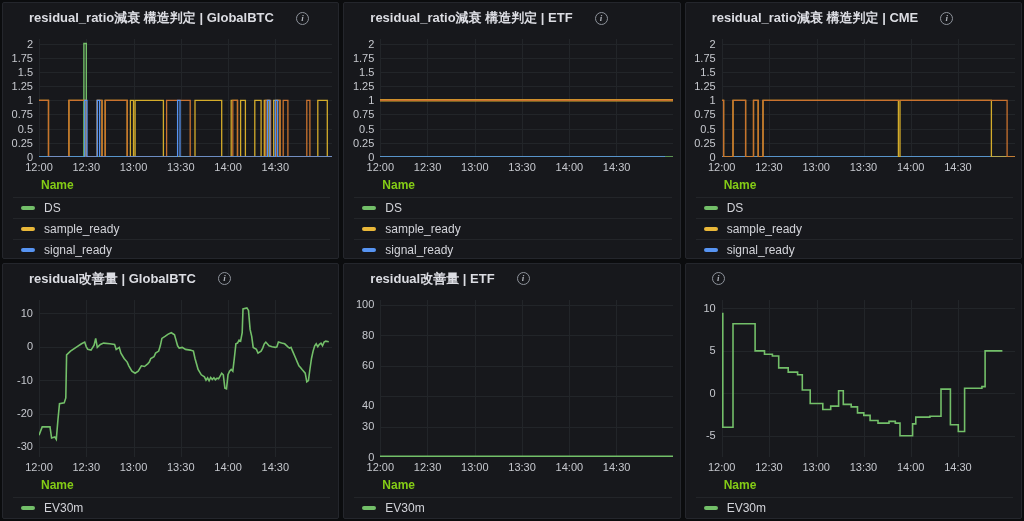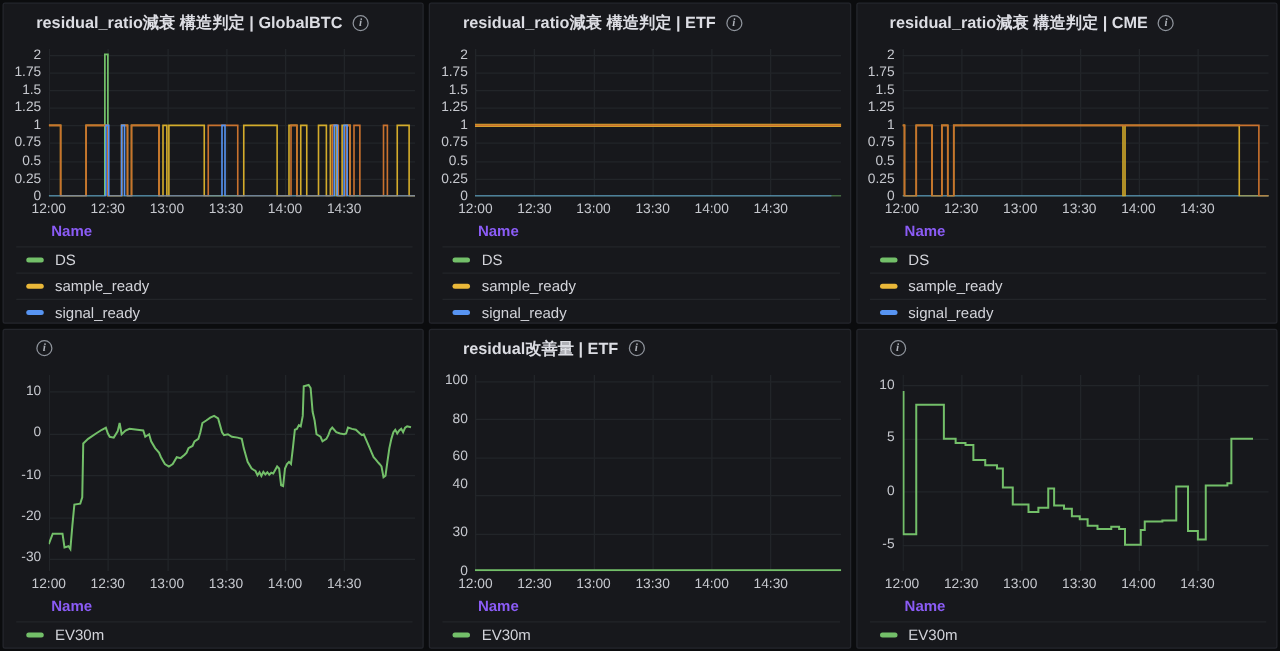--- a/index.html
+++ b/index.html
@@ -17,21 +17,21 @@
     background:#17181c;
     border:1px solid #24262c;
     border-radius:2px;
     display:flex; flex-direction:column;
     overflow:hidden;
     min-width:0;
   }
   .panel-header {
     height:30px; flex:none;
     display:flex; align-items:center;
-    padding:0 26px; gap:8px;
+    padding:0 26px; gap:22px;
   }
   .panel-title {
     margin:0; font-size:13px; font-weight:700;
     color:#dcdde3; white-space:nowrap; overflow:hidden;
   }
   .info-icon {
     flex:none; width:13px; height:13px;
     border:1px solid #8e939b; border-radius:50%;
     color:#aeb2b9; font-size:9px; line-height:11px;
     display:flex; align-items:center; justify-content:center;
@@ -47,21 +47,21 @@
     position:absolute; right:2px; white-space:nowrap;
     font-size:11px; font-weight:500; color:#c6c8ce; line-height:13px;
   }
   .xlabels { position:absolute; left:36px; right:6px; bottom:0; height:16px; }
   .xlabel {
     position:absolute; top:2px; transform:translateX(-50%);
     font-size:11px; font-weight:500; color:#c6c8ce; white-space:nowrap;
   }
   .legend { flex:1; overflow:hidden; padding:0 8px 0 10px; min-height:0; }
   .legend-header {
-    color:#8b5cf6; font-size:12px; font-weight:700;
+    color:#84cc16; font-size:12px; font-weight:700;
     padding:3px 0 5px 28px;
   }
   .legend-row {
     height:21px; border-top:1px solid #232529;
     display:flex; align-items:center; gap:9px; padding-left:8px;
   }
   .legend-dash { width:14px; height:4px; border-radius:2px; flex:none; }
   .legend-label { font-size:12px; color:#d3d4da; white-space:nowrap; }
 </style>
 </head>
@@ -268,20 +268,21 @@
           <div class="legend-row">
             <span class="legend-dash" style="background: rgb(87, 148, 242);"></span>
             <span class="legend-label">signal_ready</span>
           </div>
         </div>
     </div>
   </div>
 
   <div class="panel">
     <div class="panel-header">
+      <h2 class="panel-title">residual改善量 | GlobalBTC</h2>
       <span class="info-icon">i</span>
     </div>
     <div class="chart-area h-bottom">
       <div class="ylabels">
           <div class="ylabel" style="top: 140.979px;">-30</div>
           <div class="ylabel" style="top: 107.574px;">-20</div>
           <div class="ylabel" style="top: 74.1702px;">-10</div>
           <div class="ylabel" style="top: 40.766px;">0</div>
           <div class="ylabel" style="top: 7.3617px;">10</div>
         </div>
@@ -324,21 +325,21 @@
 
   <div class="panel">
     <div class="panel-header">
       <h2 class="panel-title">residual改善量 | ETF</h2>
       <span class="info-icon">i</span>
     </div>
     <div class="chart-area h-bottom">
       <div class="ylabels">
           <div class="ylabel" style="top: 151px;">0</div>
           <div class="ylabel" style="top: 120.515px;">30</div>
-          <div class="ylabel" style="top: 81px;">40</div>
+          <div class="ylabel" style="top: 99px;">40</div>
           <div class="ylabel" style="top: 59.5437px;">60</div>
           <div class="ylabel" style="top: 29.0583px;">80</div>
           <div class="ylabel" style="top: -1.42718px;">100</div>
         </div>
       <div class="plot">
           <svg width="293" height="157">
             <line x1="0.5" y1="0" x2="0.5" y2="157" stroke="#222529" stroke-width="1"></line>
             <line x1="47.5" y1="0" x2="47.5" y2="157" stroke="#222529" stroke-width="1"></line>
             <line x1="95.5" y1="0" x2="95.5" y2="157" stroke="#222529" stroke-width="1"></line>
             <line x1="142.5" y1="0" x2="142.5" y2="157" stroke="#222529" stroke-width="1"></line>

